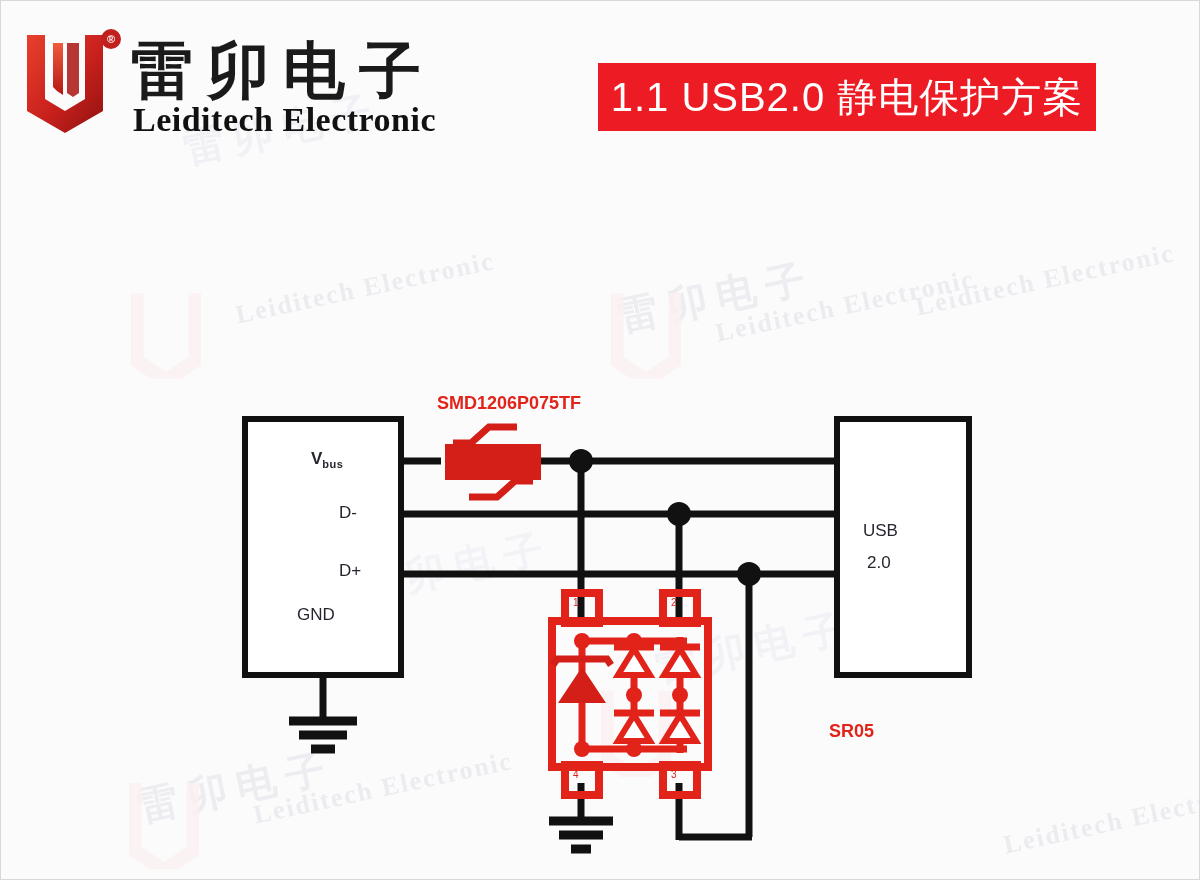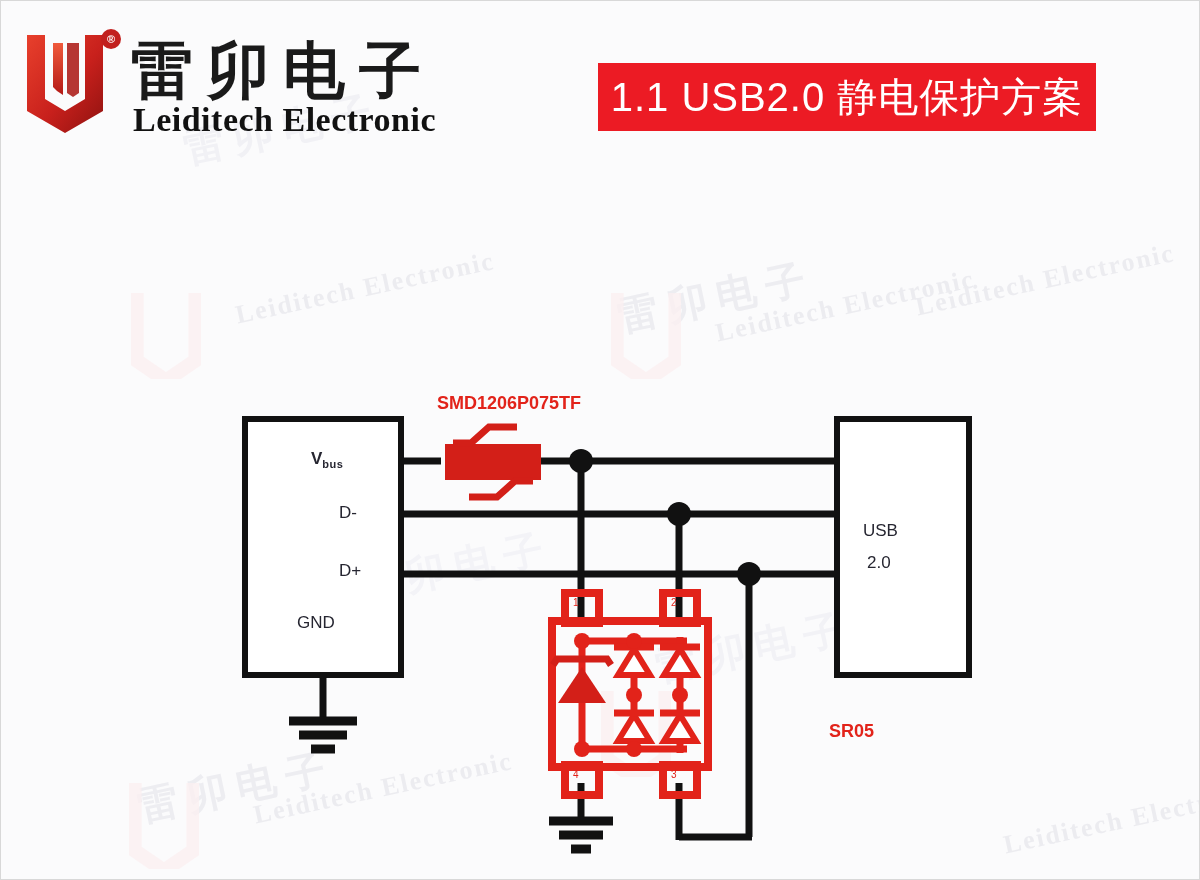--- a/index.html
+++ b/index.html
@@ -251,21 +251,21 @@
     </svg>
 
     <span class="lbl lbl-red" style="left:436px; top:42px;margin-top:20px;">SMD1206P075TF</span>
     <span class="lbl lbl-red" style="left:828px; top:390px;">SR05</span>
 
     <span class="lbl lbl-blk" style="left:310px; top:118px;font-weight:bold;">
       <span>V</span><span class="sub">bus</span>
     </span>
     <span class="lbl lbl-blk" style="left:338px; top:172px;">D-</span>
     <span class="lbl lbl-blk" style="left:338px; top:230px;">D+</span>
-    <span class="lbl lbl-blk" style="left:296px; top:282px;">GND</span>
+    <span class="lbl lbl-blk" style="left:296px; top:274px;">GND</span>
 
     <span class="lbl lbl-blk" style="left:862px; top:174px;margin-top:16px;">USB</span>
     <span class="lbl lbl-blk" style="left:866px; top:222px;">2.0</span>
 
     <span class="lbl" style="left:572px; top:266px; font-size:10px; color:#e2231a;">1</span>
     <span class="lbl" style="left:670px; top:266px; font-size:10px; color:#e2231a;">2</span>
     <span class="lbl" style="left:670px; top:438px; font-size:10px; color:#e2231a;">3</span>
     <span class="lbl" style="left:572px; top:438px; font-size:10px; color:#e2231a;">4</span>
   </div>
 

